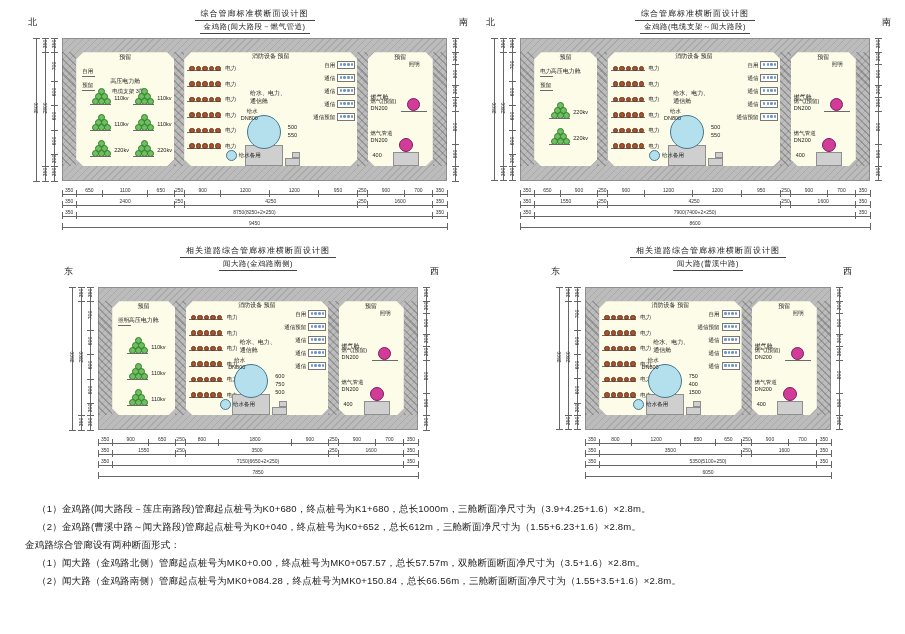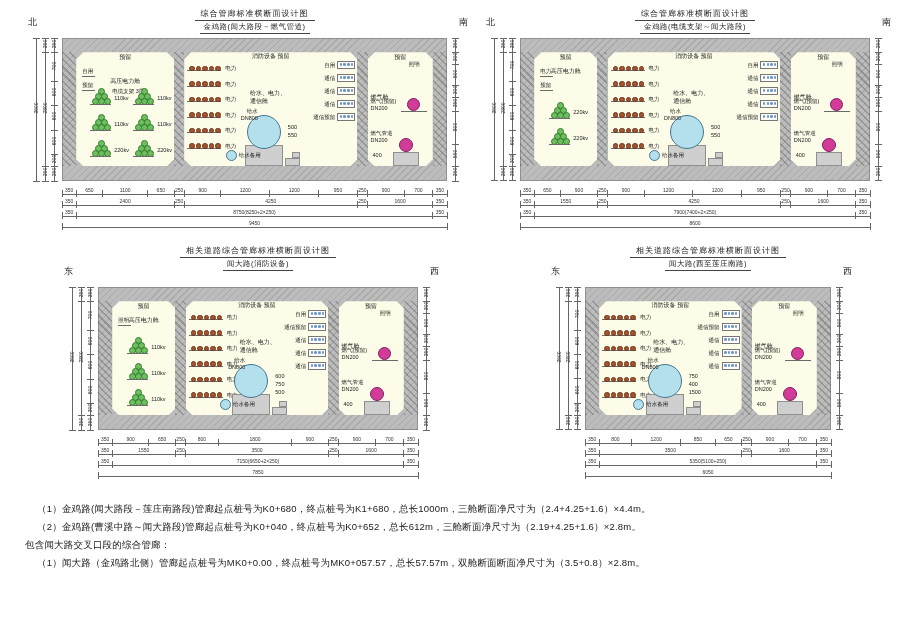--- a/index.html
+++ b/index.html
@@ -575,21 +575,21 @@
       <div class="vtick" style="left: 380px; top: 135.814px;"></div>
       <div class="vnum" style="left: 369.5px; top: 143.006px;">550</div>
       <div class="vtick" style="left: 380px; top: 158.198px;"></div>
       <div class="vnum" style="left: 369.5px; top: 161.32px;">350</div>
       <div class="vtick" style="left: 380px; top: 172.442px;"></div>
     </div>
 </div>
 <div class="diagram" id="diag2" style="left: 60px; top: 245px; width: 440px; height: 248px;">
   <div class="dtitle" style="left: 58px;">
     <div class="t1">相关道路综合管廊标准横断面设计图</div>
-    <div class="t2">闻大路(消防设备)</div>
+    <div class="t2">闻大路(金鸡路南侧)</div>
   </div>
   <div class="compass compass-l" style="left: 4px; top: 20px;">东</div>
   <div class="compass compass-r" style="left: 370px; top: 20px;">西</div>
   <div class="drawing">
       <div class="concrete" style="left: 38px; top: 42px; width: 320px; height: 143px;"></div>
       <div class="hatch" style="left: 38px; top: 56.2675px; width: 14.2675px; height: 114.14px;"></div>
       <div class="cabin" style="left: 52.2675px; top: 56.2675px; width: 63.1847px; height: 114.14px;">
         <div class="lbl6" style="left: 0px; top: 2px; width: 63.1847px; text-align: center;">预留</div>
         <div class="bracket" style="left: 6px; top: 24px; width: 13px;"></div>
         <div class="lbl" style="left: 6px; top: 16px;">照明</div>
@@ -833,21 +833,21 @@
       <div class="vtick" style="left: 363px; top: 147.987px;"></div>
       <div class="vnum" style="left: 352.5px; top: 155.197px;">550</div>
       <div class="vtick" style="left: 363px; top: 170.408px;"></div>
       <div class="vnum" style="left: 352.5px; top: 173.541px;">350</div>
       <div class="vtick" style="left: 363px; top: 184.675px;"></div>
     </div>
 </div>
 <div class="diagram" id="diag3" style="left: 545px; top: 245px; width: 360px; height: 248px;">
   <div class="dtitle" style="left: 23px;">
     <div class="t1">相关道路综合管廊标准横断面设计图</div>
-    <div class="t2">闻大路(西至莲庄南路)</div>
+    <div class="t2">闻大路(曹溪中路)</div>
   </div>
   <div class="compass compass-l" style="left: 6px; top: 20px;">东</div>
   <div class="compass compass-r" style="left: 298px; top: 20px;">西</div>
   <div class="drawing">
       <div class="concrete" style="left: 40px; top: 42px; width: 246px; height: 143px;"></div>
       <div class="hatch" style="left: 40px; top: 56.2314px; width: 14.2314px; height: 113.851px;"></div>
       <div class="cabin" style="left: 54.2314px; top: 56.2314px; width: 142.314px; height: 113.851px;">
         <div class="lbl6" style="left: 0px; top: 1px; width: 142.314px; text-align: center;">消防设备  预留</div>
         <div class="bracket" style="left: 3px; top: 18px; width: 34px;"></div>
         <div class="pdot" style="left: 5px; top: 13.5px;"></div>
@@ -1051,17 +1051,18 @@
       <div class="vnum" style="left: 280.5px; top: 127.455px;">800</div>
       <div class="vtick" style="left: 291px; top: 147.719px;"></div>
       <div class="vnum" style="left: 280.5px; top: 154.901px;">550</div>
       <div class="vtick" style="left: 291px; top: 170.083px;"></div>
       <div class="vnum" style="left: 280.5px; top: 173.198px;">350</div>
       <div class="vtick" style="left: 291px; top: 184.314px;"></div>
     </div>
 </div>
 
 <div id="notes">
-  <div class="note-line note-indent">（1）金鸡路(闻大路段－莲庄南路段)管廊起点桩号为K0+680，终点桩号为K1+680，总长1000m，三舱断面净尺寸为（2.4+4.25+1.6）×4.4m。</div>
-  <div class="note-line note-indent">（2）金鸡路(曹溪中路～闻大路段)管廊起点桩号为K0+040，终点桩号为K0+652，总长612m，三舱断面净尺寸为（2.19+4.25+1.6）×2.8m。</div>
-  <div class="note-line">包含闻大路交叉口段的综合管廊：</div>
-  <div class="note-line note-indent">（1）闻大路（金鸡路北侧）管廊起点桩号为MK0+0.00，终点桩号为MK0+057.57，总长57.57m，双舱断面断面净尺寸为（3.5+0.8）×2.8m。</div>
+  <div class="note-line note-indent">（1）金鸡路(闻大路段－莲庄南路段)管廊起点桩号为K0+680，终点桩号为K1+680，总长1000m，三舱断面净尺寸为（3.9+4.25+1.6）×2.8m。</div>
+  <div class="note-line note-indent">（2）金鸡路(曹溪中路～闻大路段)管廊起点桩号为K0+040，终点桩号为K0+652，总长612m，三舱断面净尺寸为（1.55+6.23+1.6）×2.8m。</div>
+  <div class="note-line">金鸡路综合管廊设有两种断面形式：</div>
+  <div class="note-line note-indent">（1）闻大路（金鸡路北侧）管廊起点桩号为MK0+0.00，终点桩号为MK0+057.57，总长57.57m，双舱断面断面净尺寸为（3.5+1.6）×2.8m。</div>
+  <div class="note-line note-indent">（2）闻大路（金鸡路南侧）管廊起点桩号为MK0+084.28，终点桩号为MK0+150.84，总长66.56m，三舱断面断面净尺寸为（1.55+3.5+1.6）×2.8m。</div>
 </div>
 
 </body></html>

